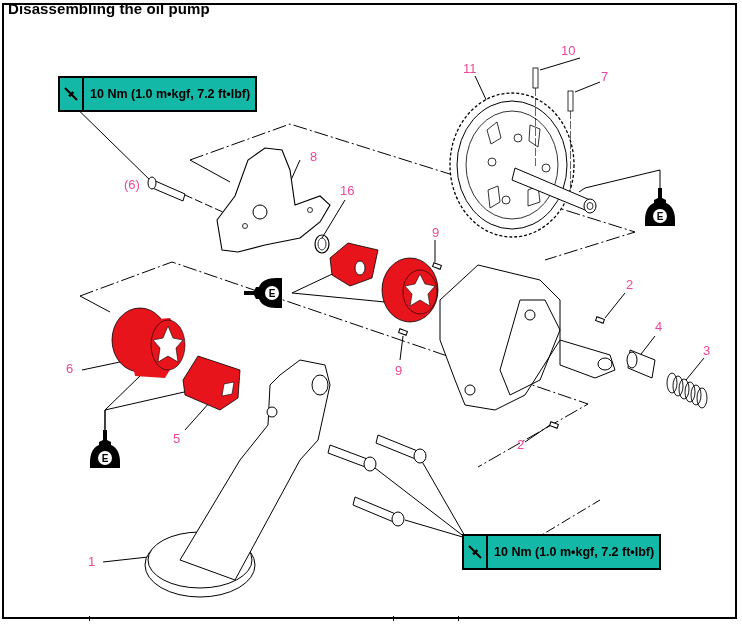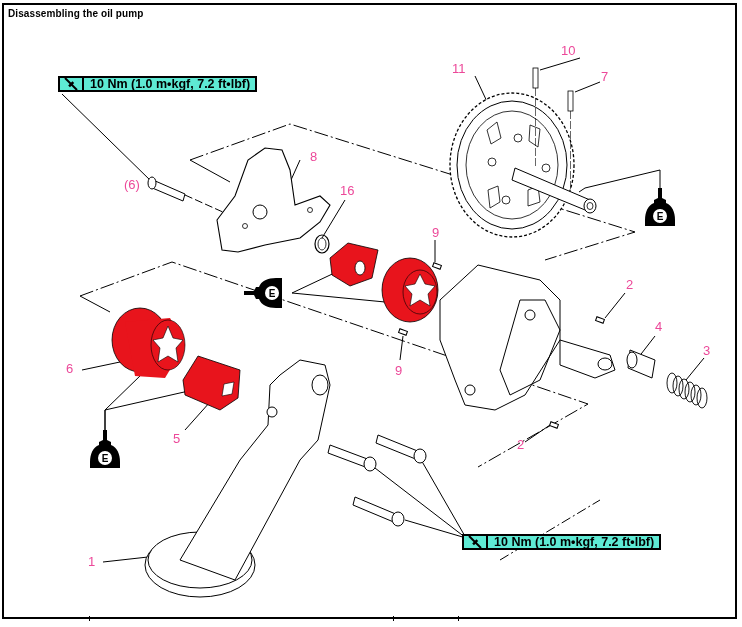--- a/index.html
+++ b/index.html
@@ -1,23 +1,23 @@
 <!DOCTYPE html>
 <html><head>
 <meta charset="utf-8">
 <style>
   html, body { margin: 0; padding: 0; background: #ffffff; }
   body { width: 742px; height: 627px; position: relative; overflow: hidden;
          font-family: "Liberation Sans", sans-serif; }
   .frame { position: absolute; left: 2px; top: 3px; width: 735px; height: 616px;
            border-left: 2px solid #000; border-top: 2px solid #000; border-right: 2px solid #000; border-bottom: 2px solid #000; box-sizing: border-box; }
-  .title { position: absolute; left: 8px; top: 8px; font-size: 10px; font-weight: bold; color: #000; letter-spacing: 0.1px; }
+  .title { position: absolute; left: 8px; top: 0; font-size: 15px; font-weight: bold; color: #000; letter-spacing: 0.1px; }
   svg.diagram { position: absolute; left: 0; top: 0; }
   .callout { position: absolute; font-size: 13px; font-weight: normal; color: #ec4899; line-height: 1; }
-  .torque-box { position: absolute; height: 16px; border: 2px solid #000; background: #5eead4;
+  .torque-box { position: absolute; height: 36px; border: 2px solid #000; background: #14b8a6;
                 display: flex; align-items: center; box-sizing: border-box; }
   .torque-box .wrench { width: 22px; height: 100%; border-right: 2px solid #000; display: flex; align-items: center; justify-content: center; }
   .torque-box .label { font-size: 12.5px; font-weight: bold; padding: 0 5px 0 6px; white-space: nowrap; }
   .tick { position: absolute; bottom: 6px; width: 1px; height: 5px; background: #000; }
 </style>
 </head>
 <body>
 
 <div class="frame"></div>
 <div class="title">Disassembling the oil pump</div>
@@ -206,18 +206,18 @@
 <div class="callout" style="left:703px; top:344px;">3</div>
 <div class="callout" style="left:655px; top:320px;">4</div>
 <div class="callout" style="left:173px; top:432px;">5</div>
 <div class="callout" style="left:66px; top:362px;">6</div>
 <div class="callout" style="left:124px; top:178px;">(6)</div>
 <div class="callout" style="left:601px; top:70px;">7</div>
 <div class="callout" style="left:310px; top:150px;">8</div>
 <div class="callout" style="left:432px; top:226px;">9</div>
 <div class="callout" style="left:395px; top:364px;">9</div>
 <div class="callout" style="left:561px; top:44px;">10</div>
-<div class="callout" style="left:452px; top:62px;text-align:right;">11</div>
+<div class="callout" style="left:463px; top:62px;text-align:right;">11</div>
 <div class="callout" style="left:340px; top:184px;">16</div>
 
 <div class="tick" style="left:89px;"></div>
 <div class="tick" style="left:393px;"></div>
 <div class="tick" style="left:458px;"></div>
 
 </body></html>

